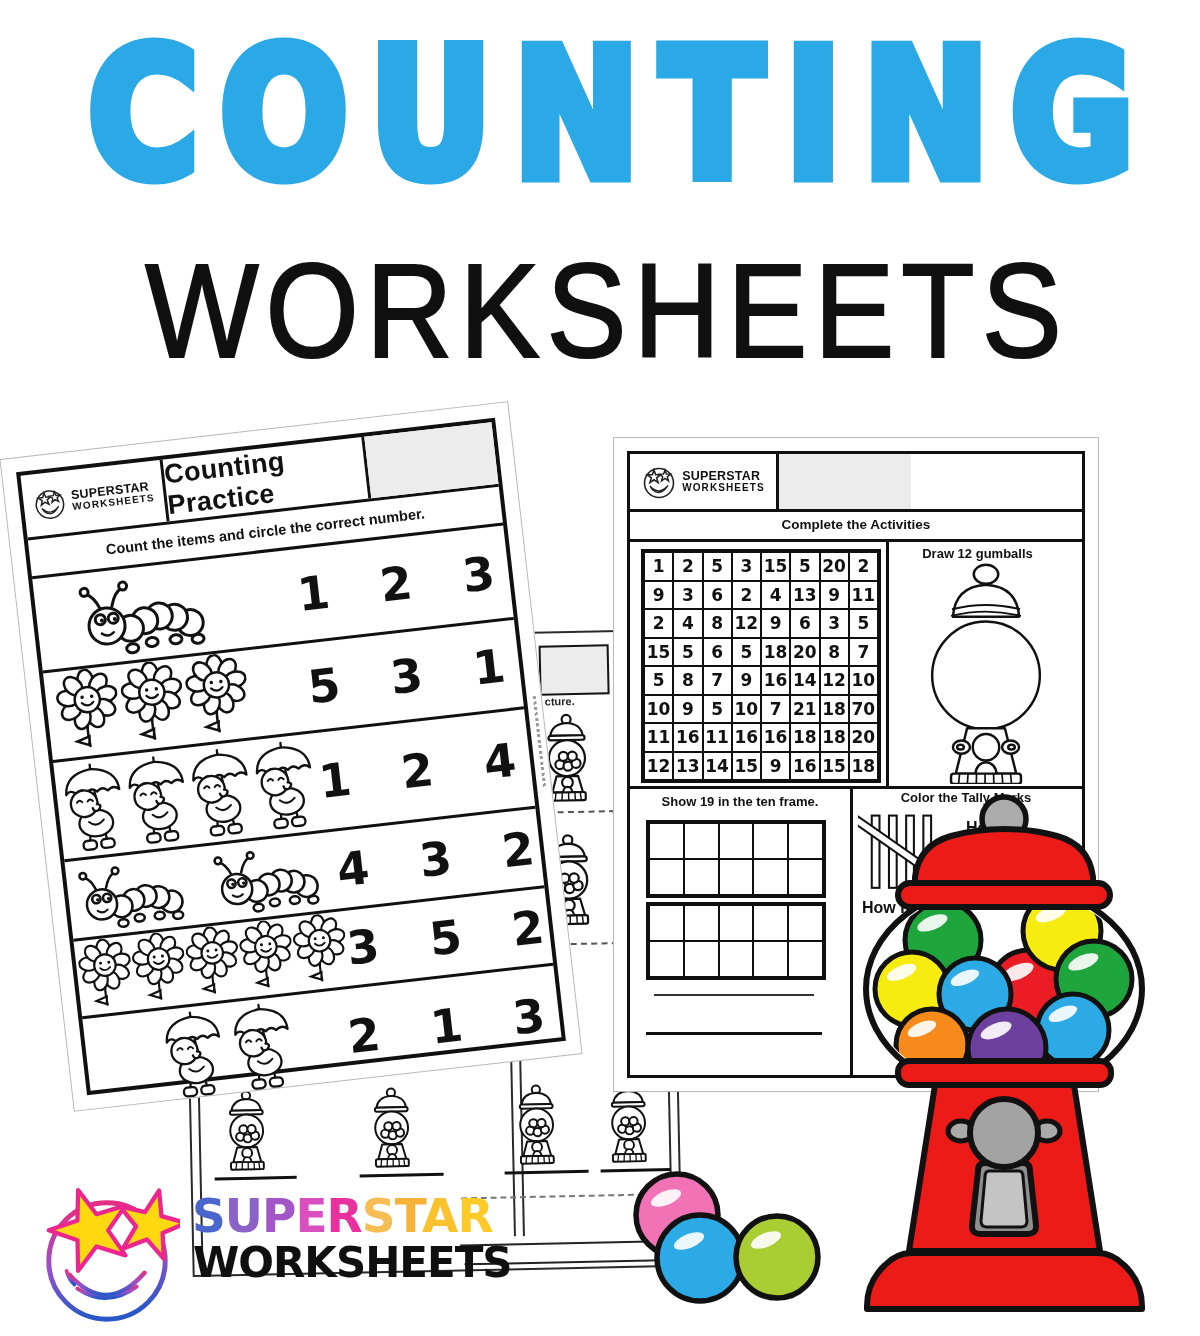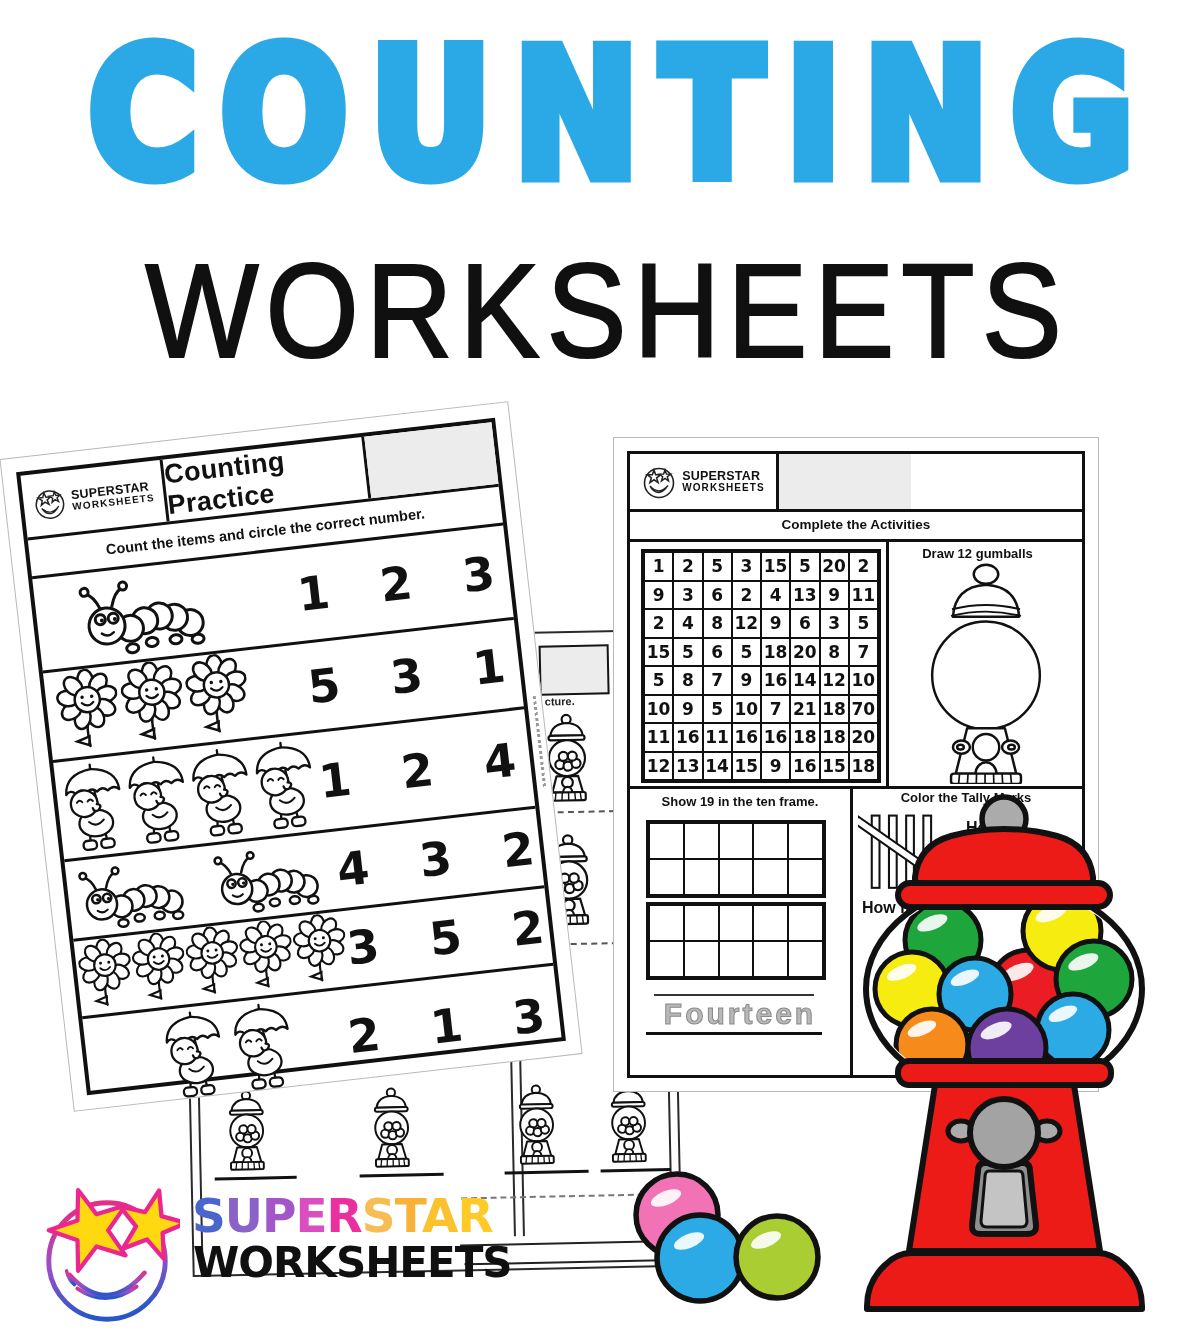--- a/index.html
+++ b/index.html
@@ -484,21 +484,20 @@
           <div class="tcell"></div>
           <div class="tcell"></div>
           <div class="tcell"></div>
           <div class="tcell"></div>
           <div class="tcell"></div>
           <div class="tcell"></div>
           <div class="tcell"></div>
           <div class="tcell"></div>
         </div>
       <div class="mz-abs trace-topline"></div>
-      <div class="mz-abs trace-word">Fourteen</div>
       <div class="mz-abs trace-underline"></div>
       <div class="mz-abs mz-label" id="tally-label">Color the Tally Marks</div>
       <svg class="mz-abs" id="tally-icon" width="86" height="94" viewBox="0 0 100 95">
         <g fill="#fff" stroke="#111" stroke-width="2.4">
           <rect x="16" y="4" width="9" height="84"></rect>
             <rect x="36" y="4" width="9" height="84"></rect>
           <rect x="56" y="4" width="9" height="84"></rect>
             <rect x="76" y="4" width="9" height="84"></rect>
           <g transform="rotate(35 50 46)">
               <rect x="-14" y="41" width="122" height="9"></rect>

